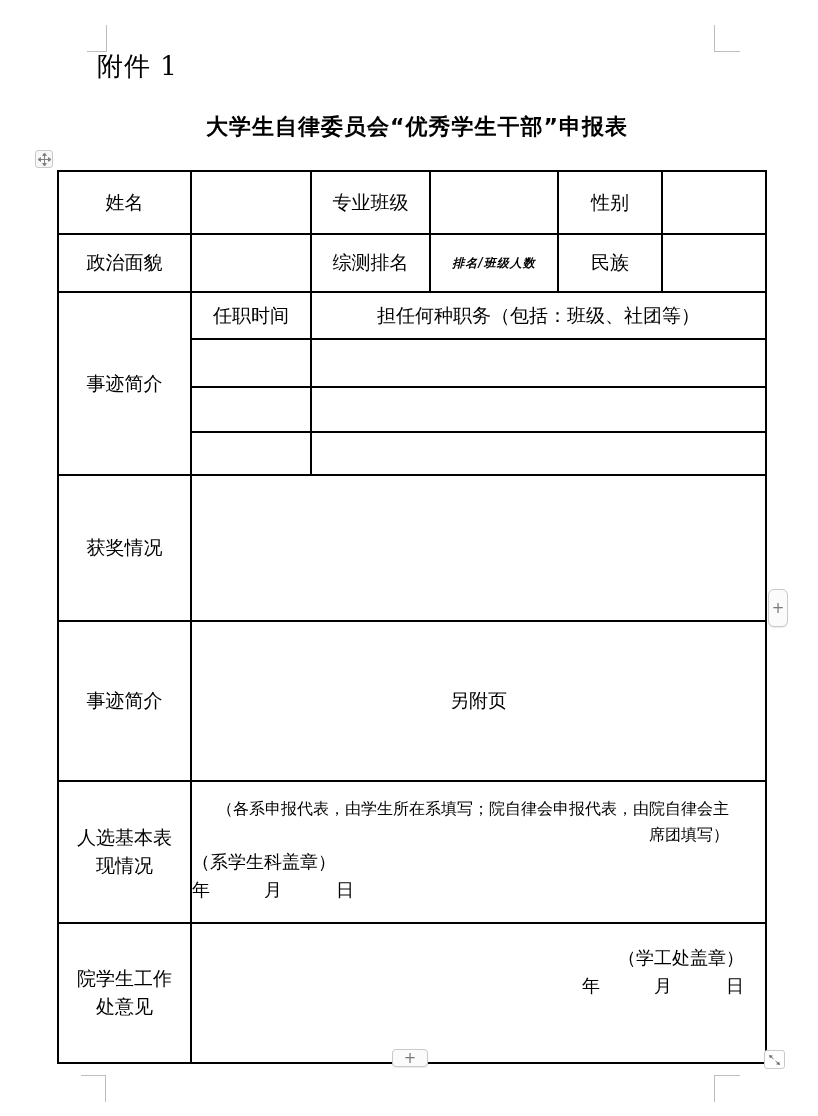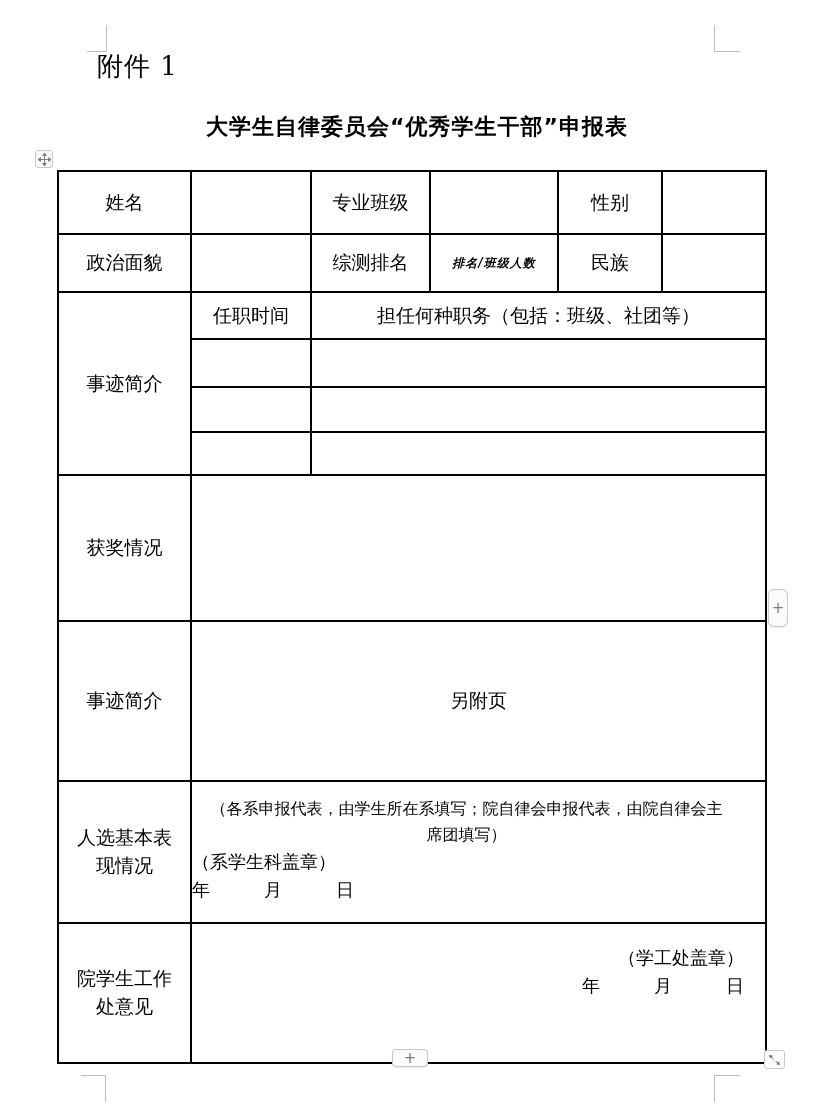--- a/index.html
+++ b/index.html
@@ -28,21 +28,21 @@
   }
   .app-table td.lbl{white-space:pre-line;line-height:1.45;}
   .app-table td.hint{font-size:12px;font-weight:bold;letter-spacing:1px;font-style:italic;}
   .app-table td.free{padding:0;}
   
   .cell-flex{
     display:flex;flex-direction:column;height:100%;box-sizing:border-box;
     text-align:left;
   }
   .perf-note{
-    font-size:16px;line-height:26px;padding:9px 36px 0 12px;text-align:center;
+    font-size:16px;line-height:26px;padding:9px 36px 0 12px;text-align:right;
   }
   .stamp-block{
     margin-top:auto;text-align:left;padding:0 22px 14px 0;
     font-size:18px;line-height:28px;
   }
   .stamp-block-center{
     text-align:right;padding:0 21px 0 0;font-size:18px;line-height:28px;
     margin:auto 0 42px 0;
   }
   

